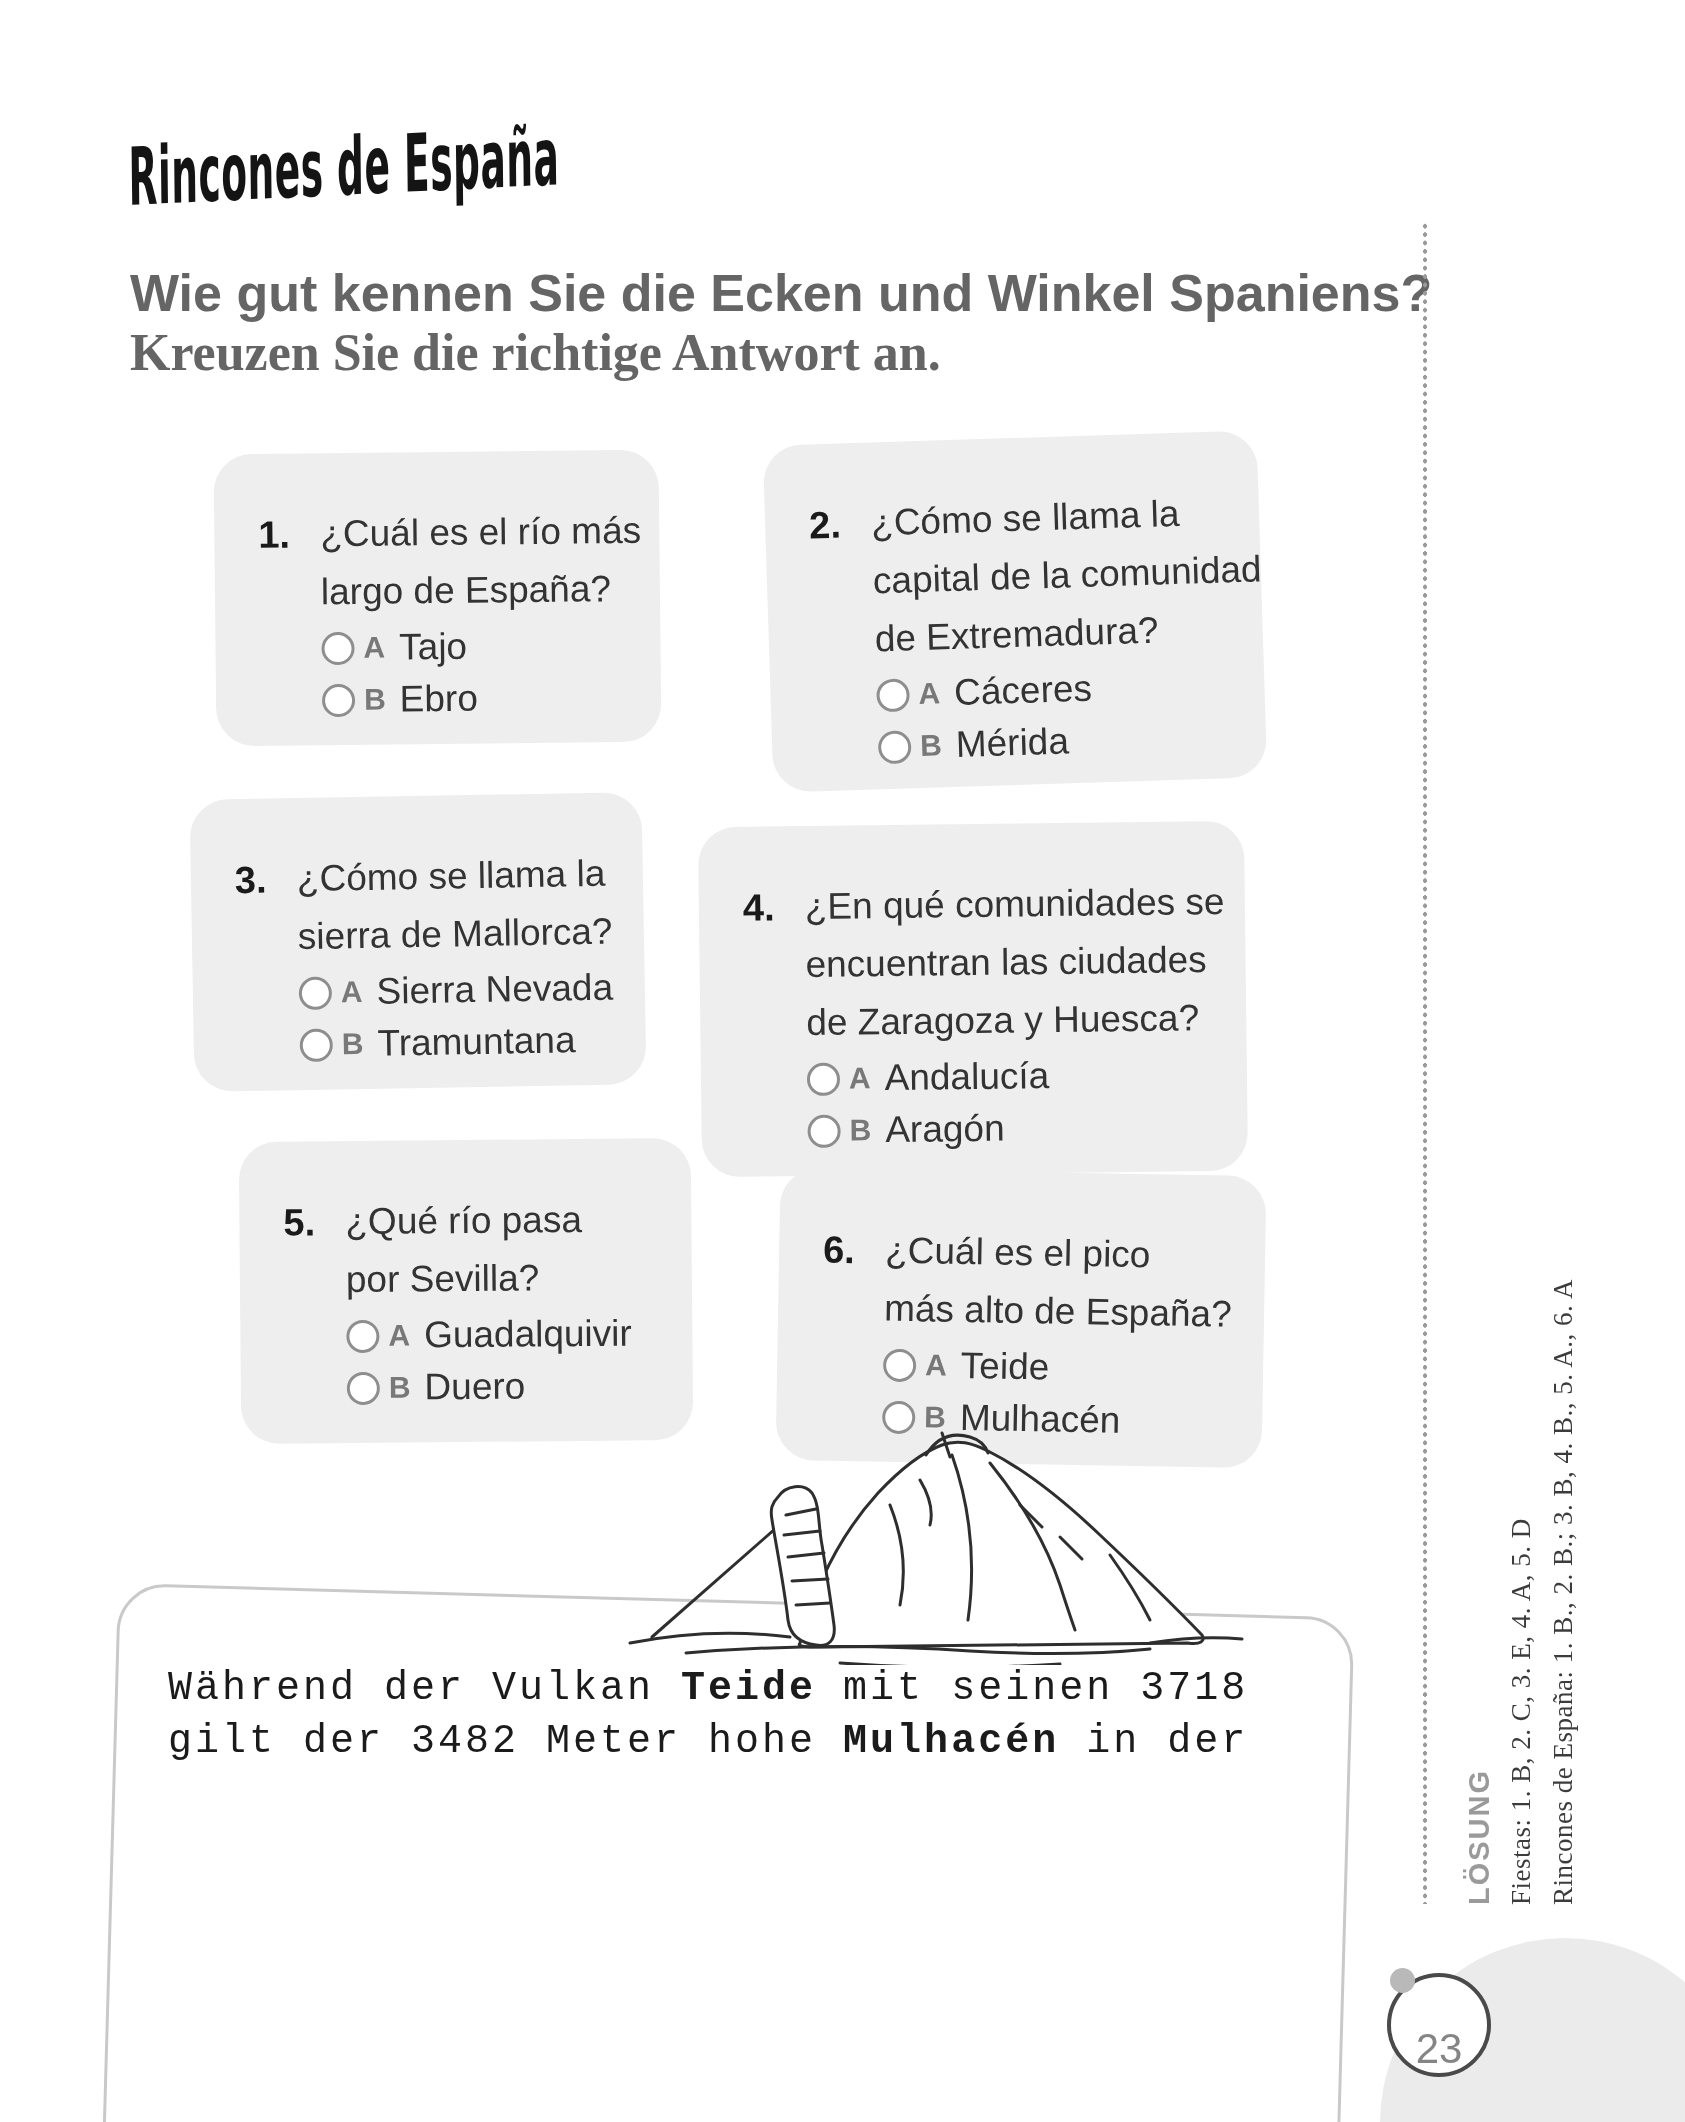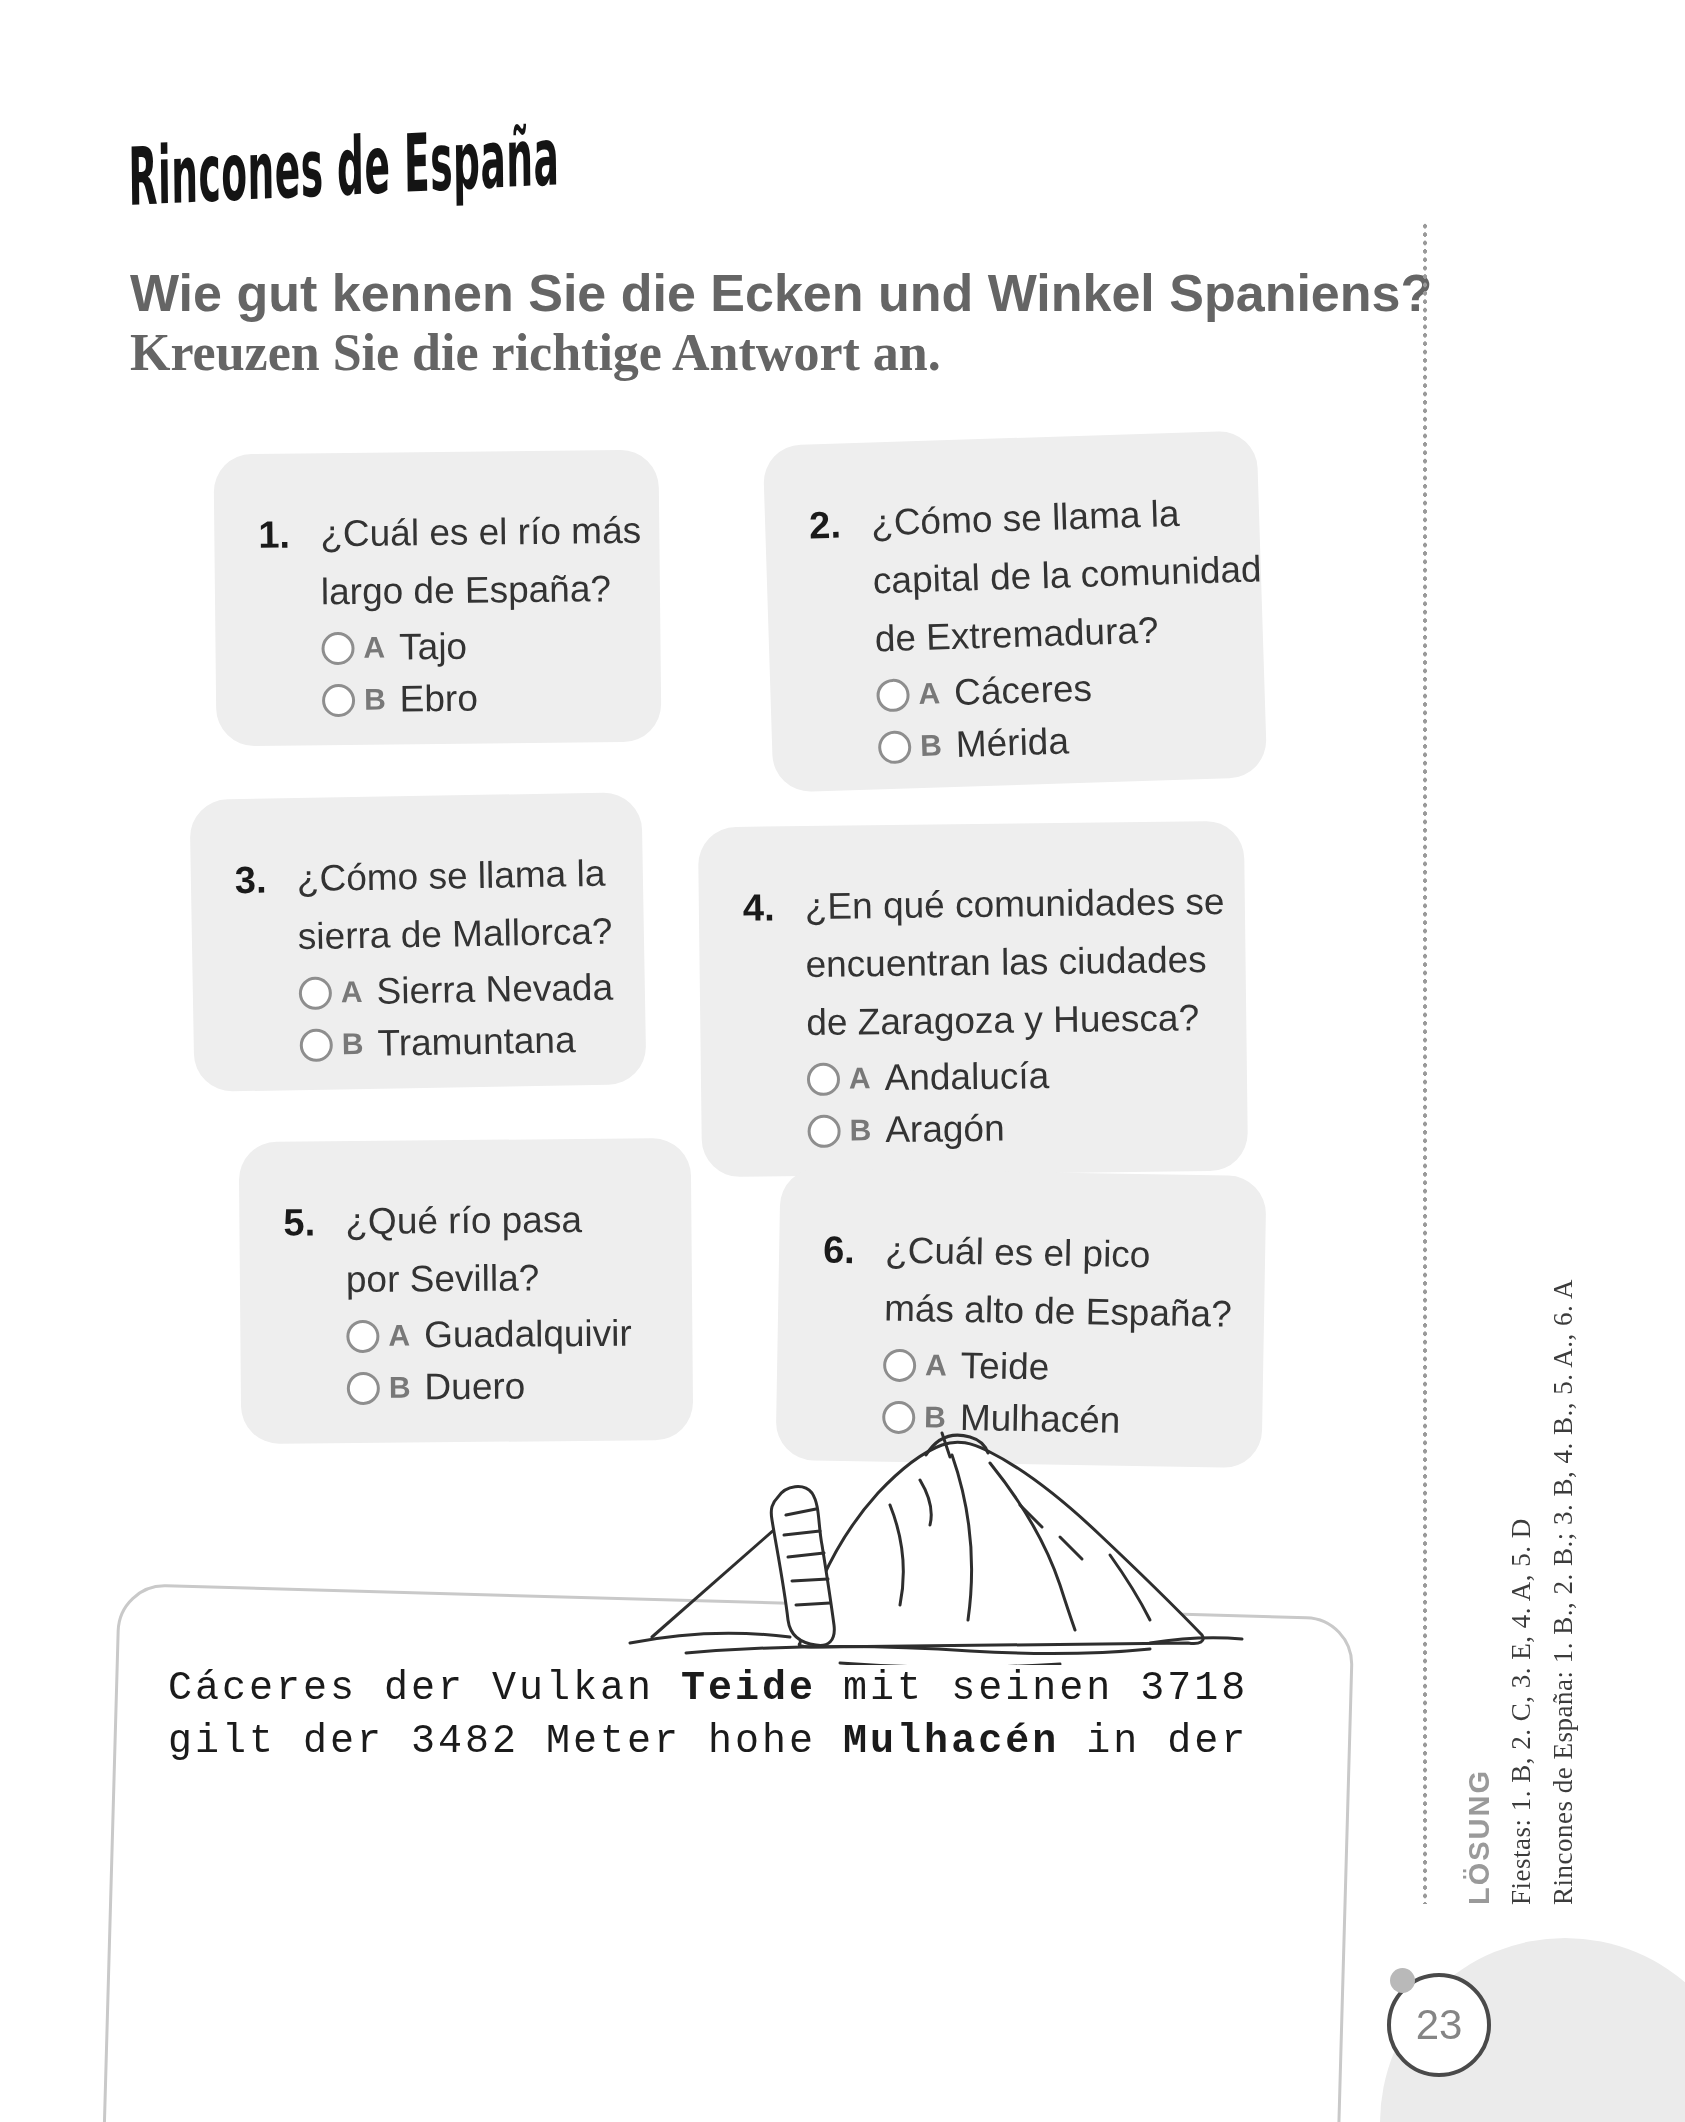--- a/index.html
+++ b/index.html
@@ -81,21 +81,21 @@
     line-height:42px; color:var(--solution-text);
   }
   
   #bg-circle{
     position:absolute; left:1380px; top:1938px; width:370px; height:370px;
     border-radius:50%; background:var(--bg-circle); z-index:1;
   }
   #page-badge{
     position:absolute; left:1387px; top:1973px; width:96px; height:96px; z-index:3;
     border:4px solid var(--badge-ring); border-radius:50%; background:#ffffff;
-    display:flex; align-items:center; justify-content:center;
+    display:flex; align-items:flex-end; justify-content:center;
     font-size:42px; color:var(--badge-number);
   }
   #badge-dot{
     position:absolute; left:1390px; top:1968px; width:25px; height:25px; z-index:4;
     border-radius:50%; background:var(--badge-dot);
   }
 </style>
 </head>
 <body>
 
@@ -243,21 +243,21 @@
         <path d="M470,152 L492,174"></path>
         <path d="M330,95 Q345,120 340,140"></path>
       <path d="M40,258 Q120,242 200,252"></path>
       <path d="M96,268 Q240,256 380,266 Q480,272 560,264"></path>
       <path d="M250,278 Q360,286 470,279"></path>
       <path d="M560,258 Q610,250 652,254"></path>
     </g>
   </svg>
 
   <div id="note-text">
-      <div class="note-line"><span>Cáceres der Vulkan </span><b>Teide</b><span> mit seinen 3718</span></div>
+      <div class="note-line"><span>Während der Vulkan </span><b>Teide</b><span> mit seinen 3718</span></div>
       <div class="note-line"><span>gilt der 3482 Meter hohe </span><b>Mulhacén</b><span> in der</span></div>
     </div>
 
   <div id="dotted-line"></div>
 
   <div id="solutions">
     <div id="solution-label">LÖSUNG</div>
     <div class="solution-line">Fiestas: 1. B, 2. C, 3. E, 4. A, 5. D</div>
     <div class="solution-line">Rincones de España: 1. B., 2. B.; 3. B, 4. B., 5. A., 6. A</div>
   </div>

